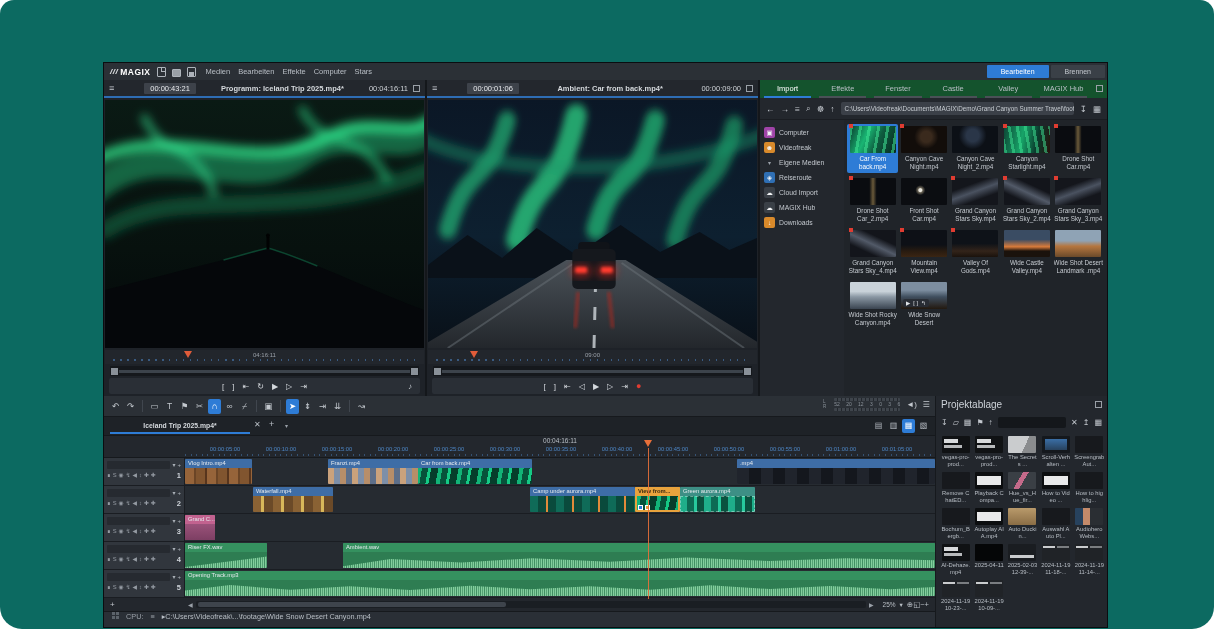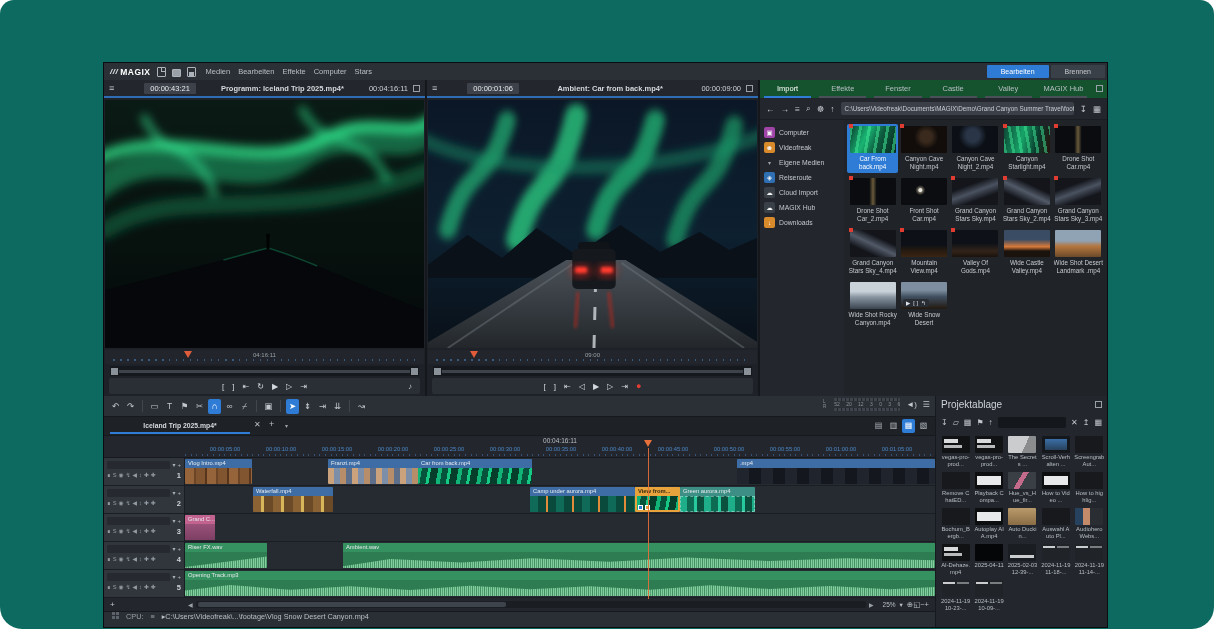--- a/index.html
+++ b/index.html
@@ -837,17 +837,17 @@
 
     <div class="statusbar">
       <span class="sb-grid">
           <i></i>
           <i></i>
           <i></i>
           <i></i>
         </span>
       <span>CPU:</span>
       <span>≡</span>
-      <span class="sb-path">▸C:\Users\Videofreak\...\footage\Vlog Snow Desert Canyon.mp4</span>
+      <span class="sb-path">▸C:\Users\Videofreak\...\footage\Wide Snow Desert Canyon.mp4</span>
     </div>
 
   </div>
 </div>
 
 </body></html>

